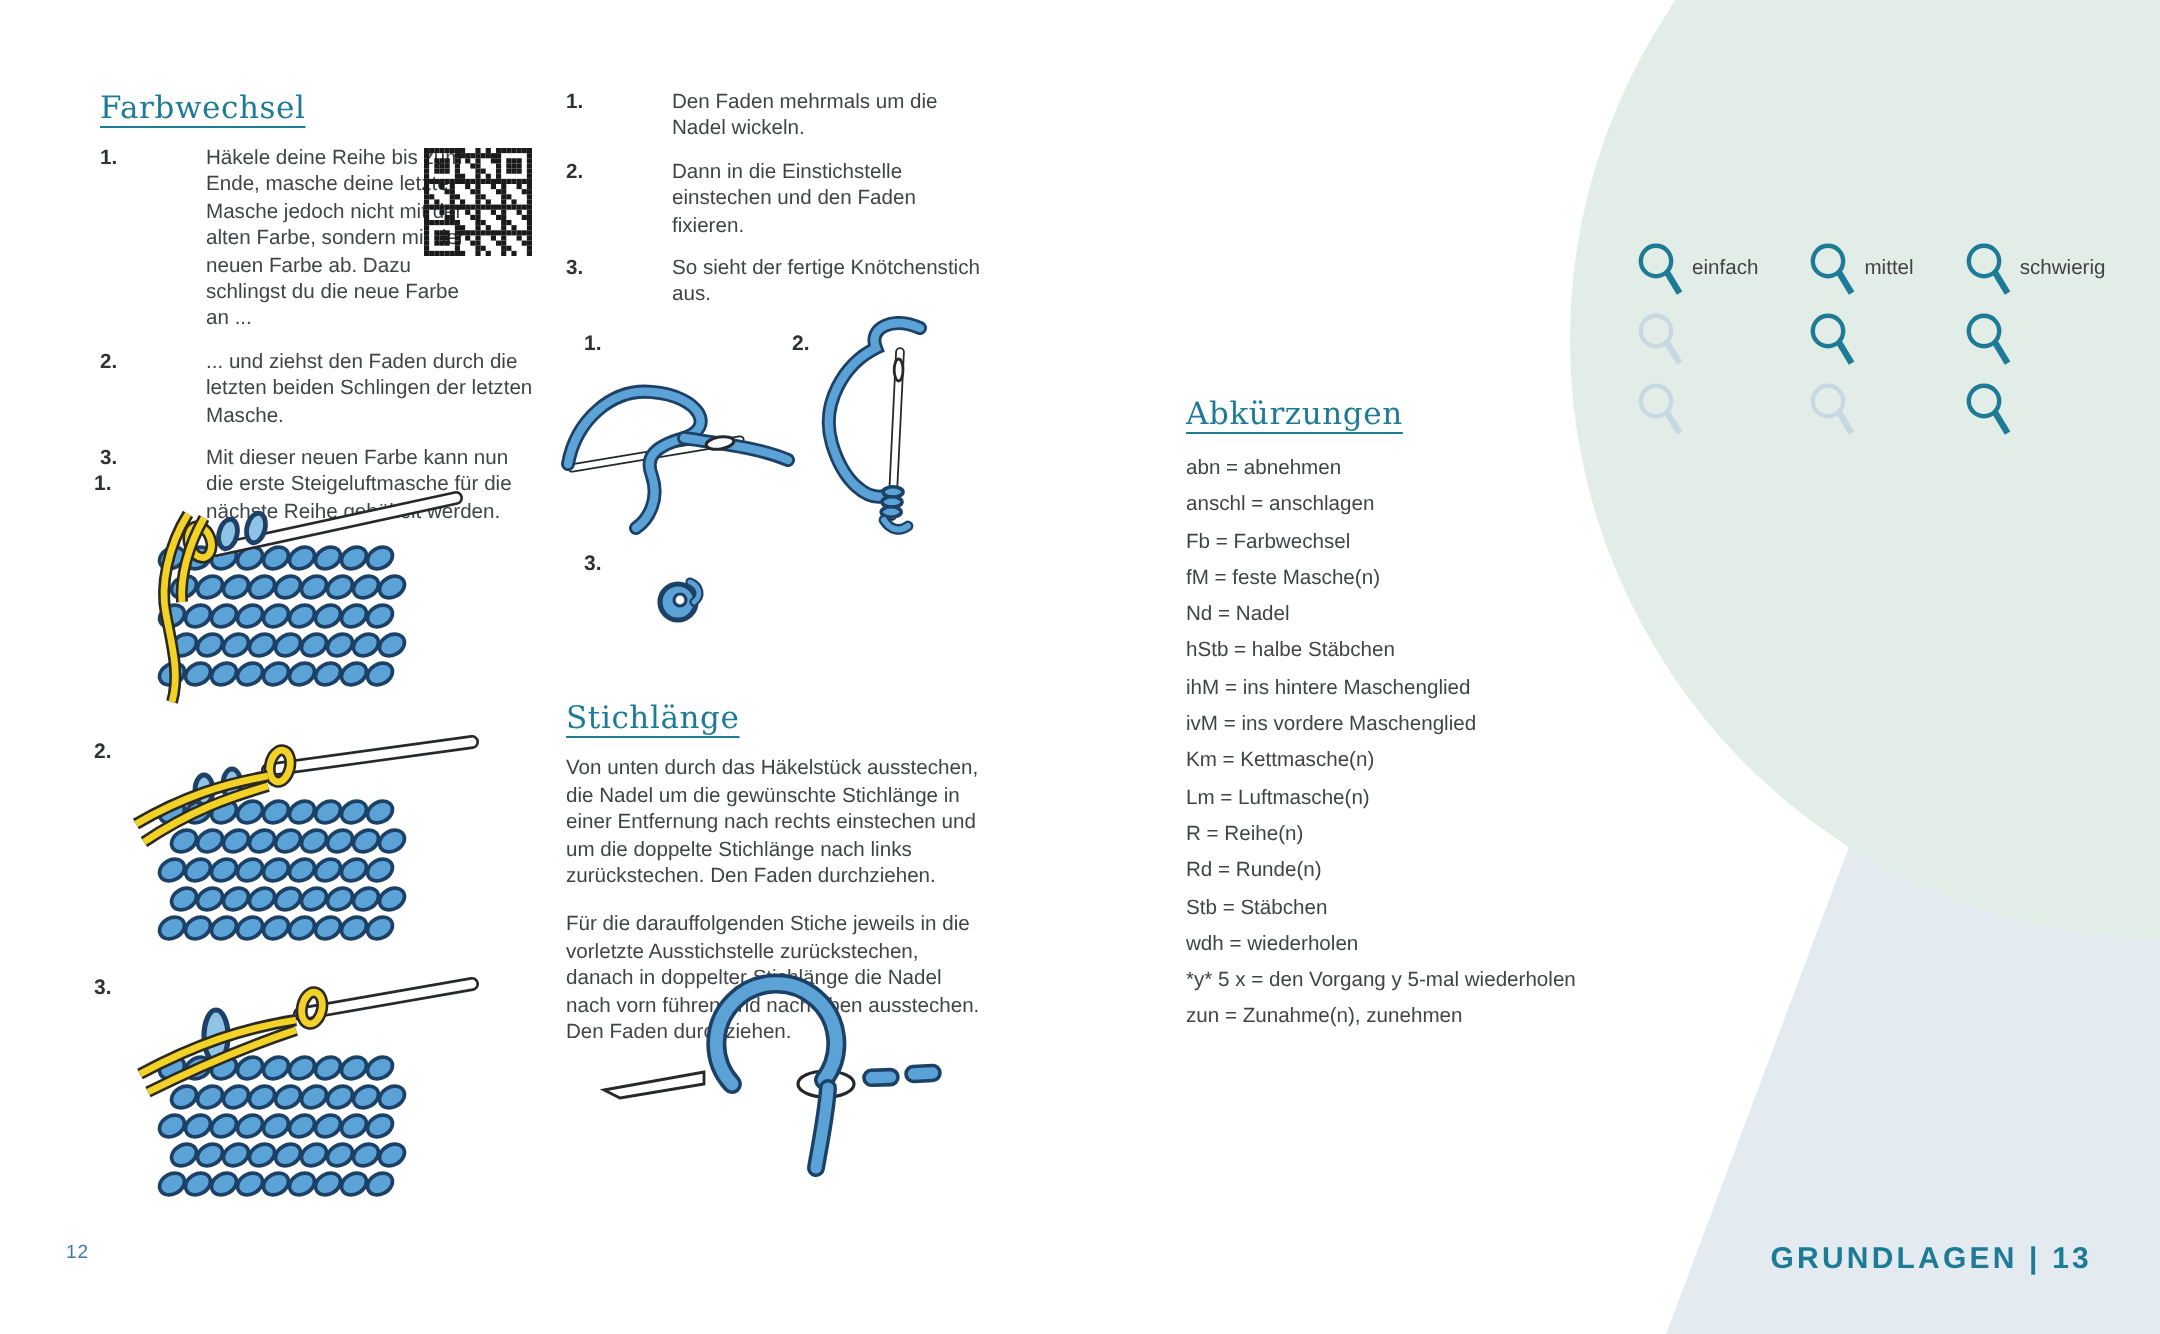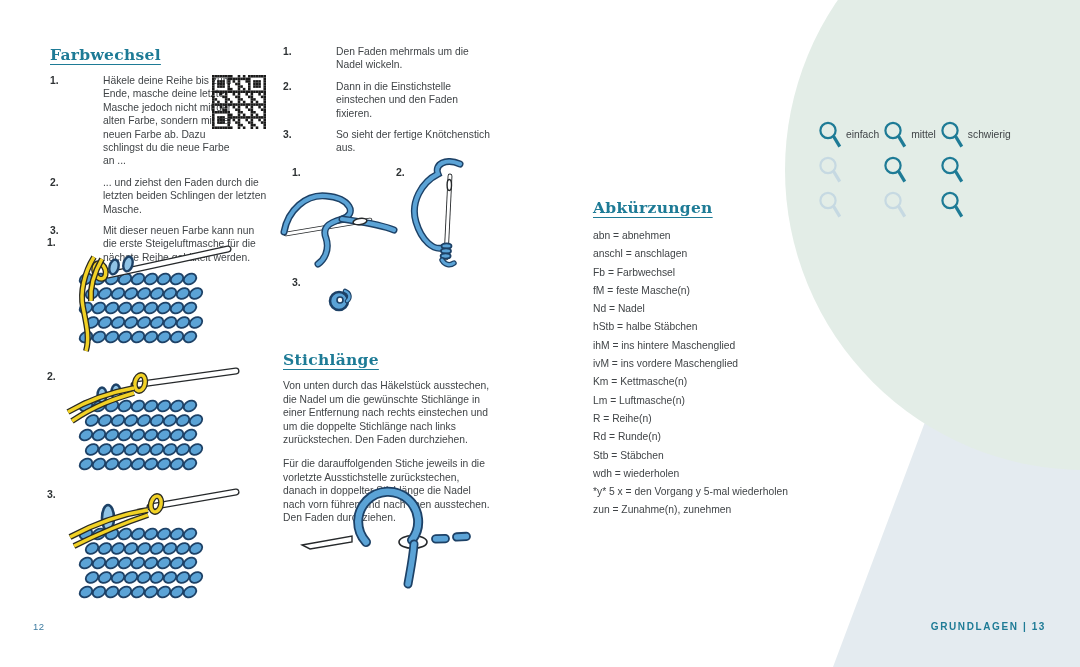--- a/index.html
+++ b/index.html
@@ -1,34 +1,34 @@
 <!DOCTYPE html>
 <html><head>
 <meta charset="utf-8">
 <style>
   html,body{margin:0;padding:0;width:1080px;height:667px;background:#ffffff;overflow:hidden;
     font-family:"Liberation Sans",sans-serif;color:#404447;}
   #stage{position:relative;width:1080px;height:667px;}
   #bg{position:absolute;left:0;top:0;z-index:0;}
   .layer{position:absolute;z-index:1;}
-  h2.sec{font-family:"DejaVu Serif",serif;font-weight:700;font-size:15.5px;letter-spacing:.3px;
+  h2.sec{font-family:"DejaVu Serif",serif;font-weight:400;font-size:15.5px;letter-spacing:.3px;
     color:#1e7b96;margin:0 0 10px 0;text-decoration:underline;text-underline-offset:4px;
     text-decoration-thickness:1.4px;}
   .step{display:flex;gap:7px;margin-bottom:8px;font-size:10.3px;line-height:13.4px;}
   .step-num{font-weight:700;color:#2e3234;flex:none;width:12px;}
   .step-text{display:block;margin-left:34px;}
   .para{font-size:10.3px;line-height:13.6px;margin:0 0 10px 0;}
   .fig-num{position:absolute;font-weight:700;font-size:10.5px;color:#2e3234;z-index:2;}
   .abbr-item{font-size:10.3px;line-height:18.3px;white-space:nowrap;}
-  .levels{display:flex;gap:4px;text-align:center;}
+  .levels{display:flex;gap:25px;text-align:center;}
   .level{display:flex;align-items:flex-start;}
   .level-icons{display:flex;flex-direction:column;gap:5px;}
   .level-label{font-size:10.3px;margin:8px 0 0 3px;}
   .footer-num{position:absolute;font-size:9.5px;color:#3d7ba0;letter-spacing:.5px;}
-  .footer-chap{position:absolute;font-size:10px;color:#1e7b96;letter-spacing:1.6px;font-weight:700;margin-left:44px;}
+  .footer-chap{position:absolute;font-size:15px;color:#1e7b96;letter-spacing:1.6px;font-weight:700;margin-left:44px;}
   svg{display:block;}
 </style>
 </head>
 <body>
 
 <div id="stage">
 
   <svg id="bg" width="1080" height="667" viewBox="0 0 1080 667">
     <polygon points="1088,-12 833,667 1092,667 1092,-12" fill="#e4ebf0"></polygon>
     <circle cx="1085" cy="170" r="300" fill="#e3ede7"></circle>

